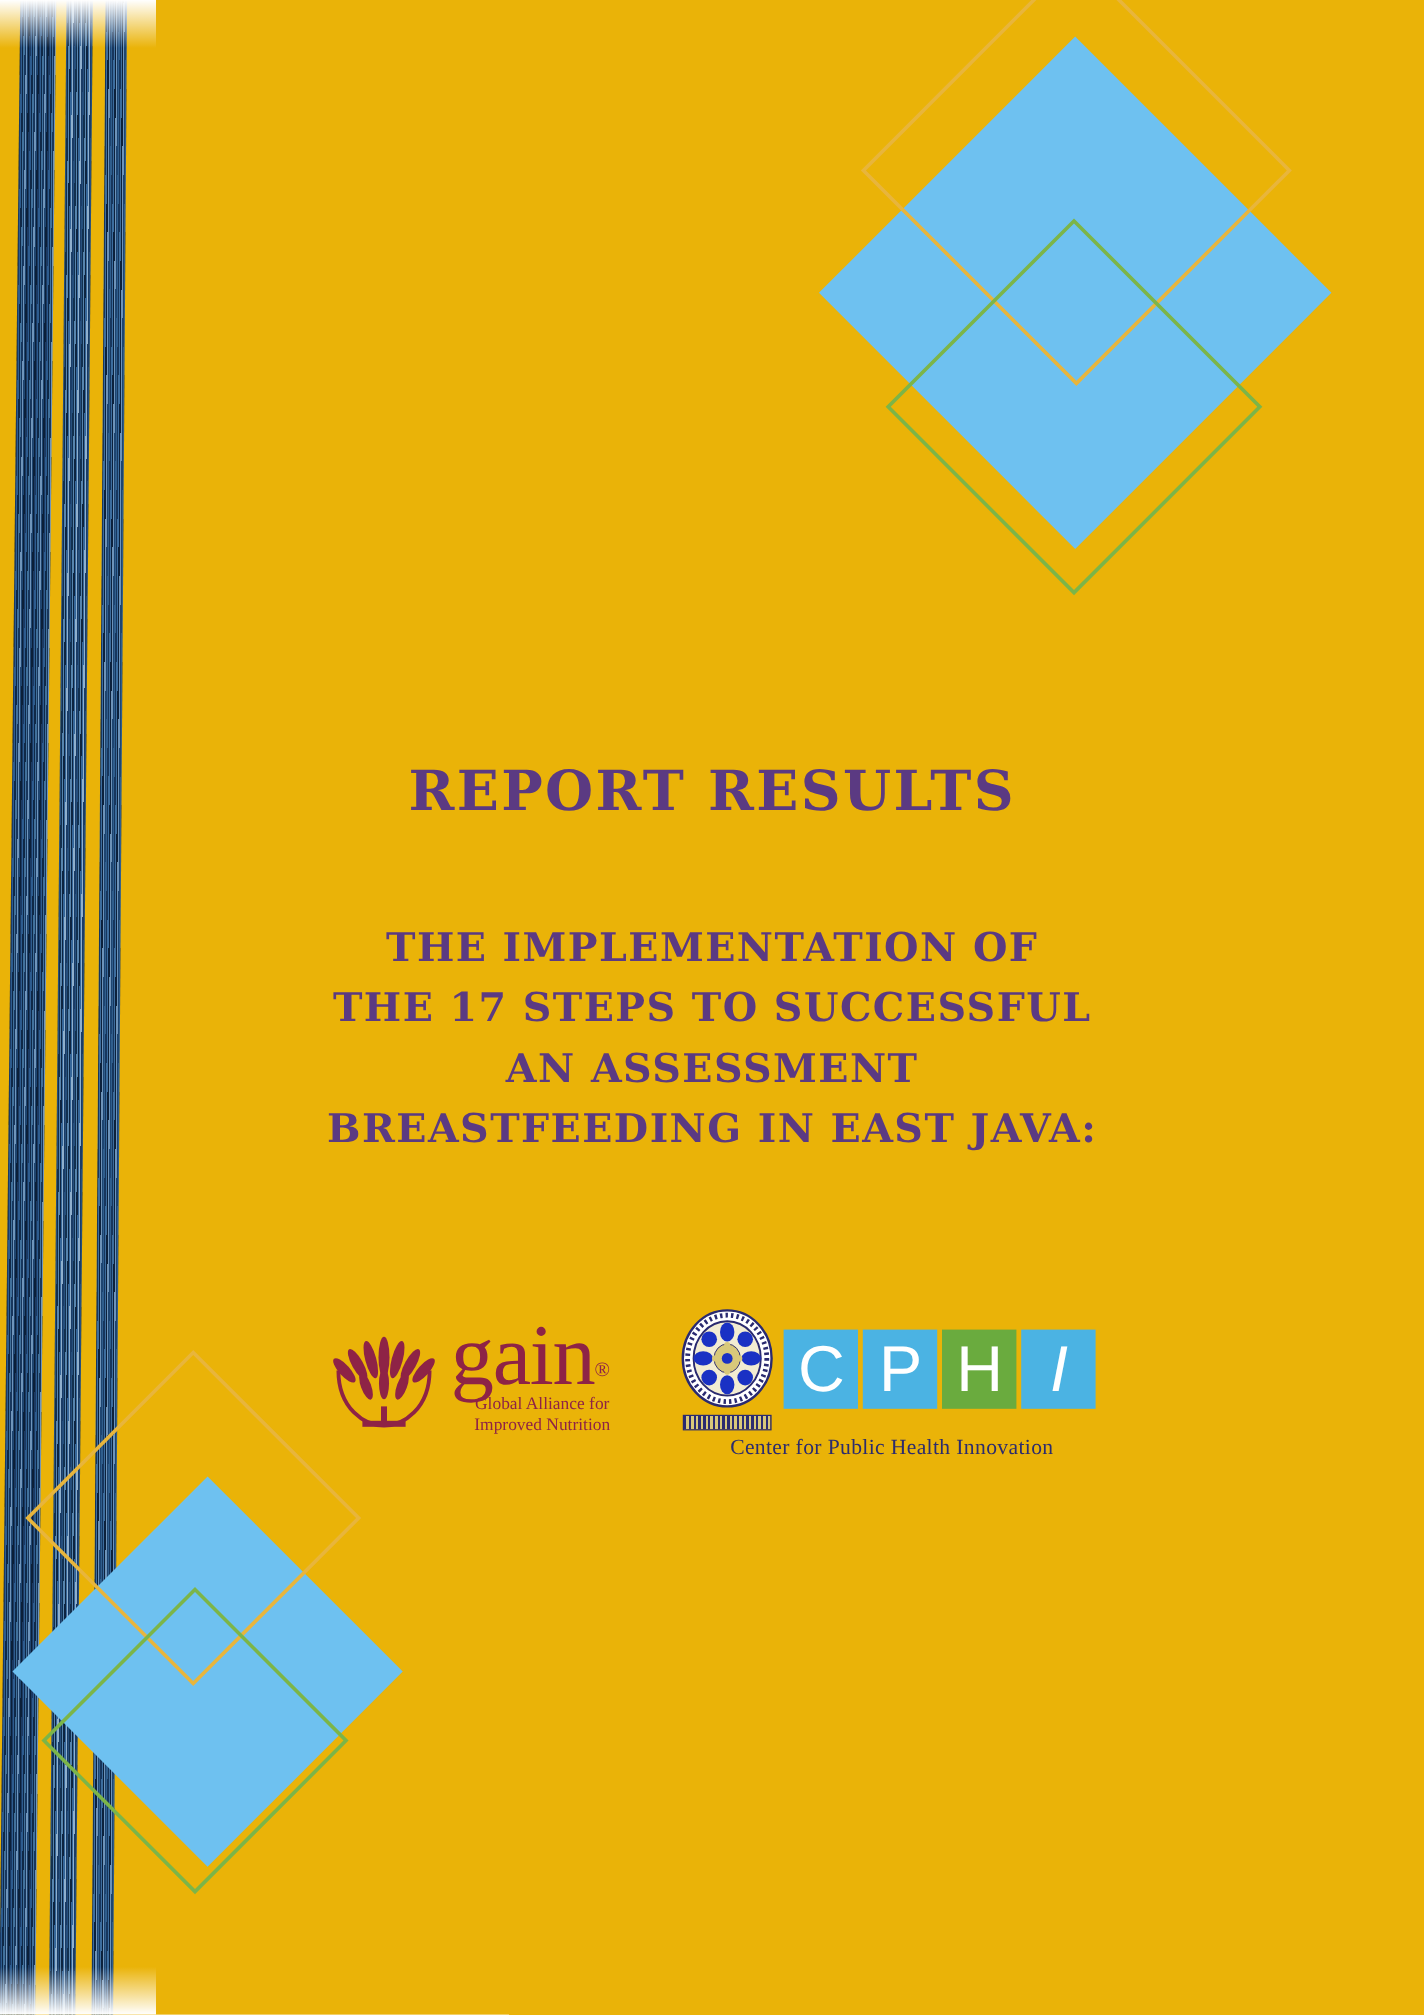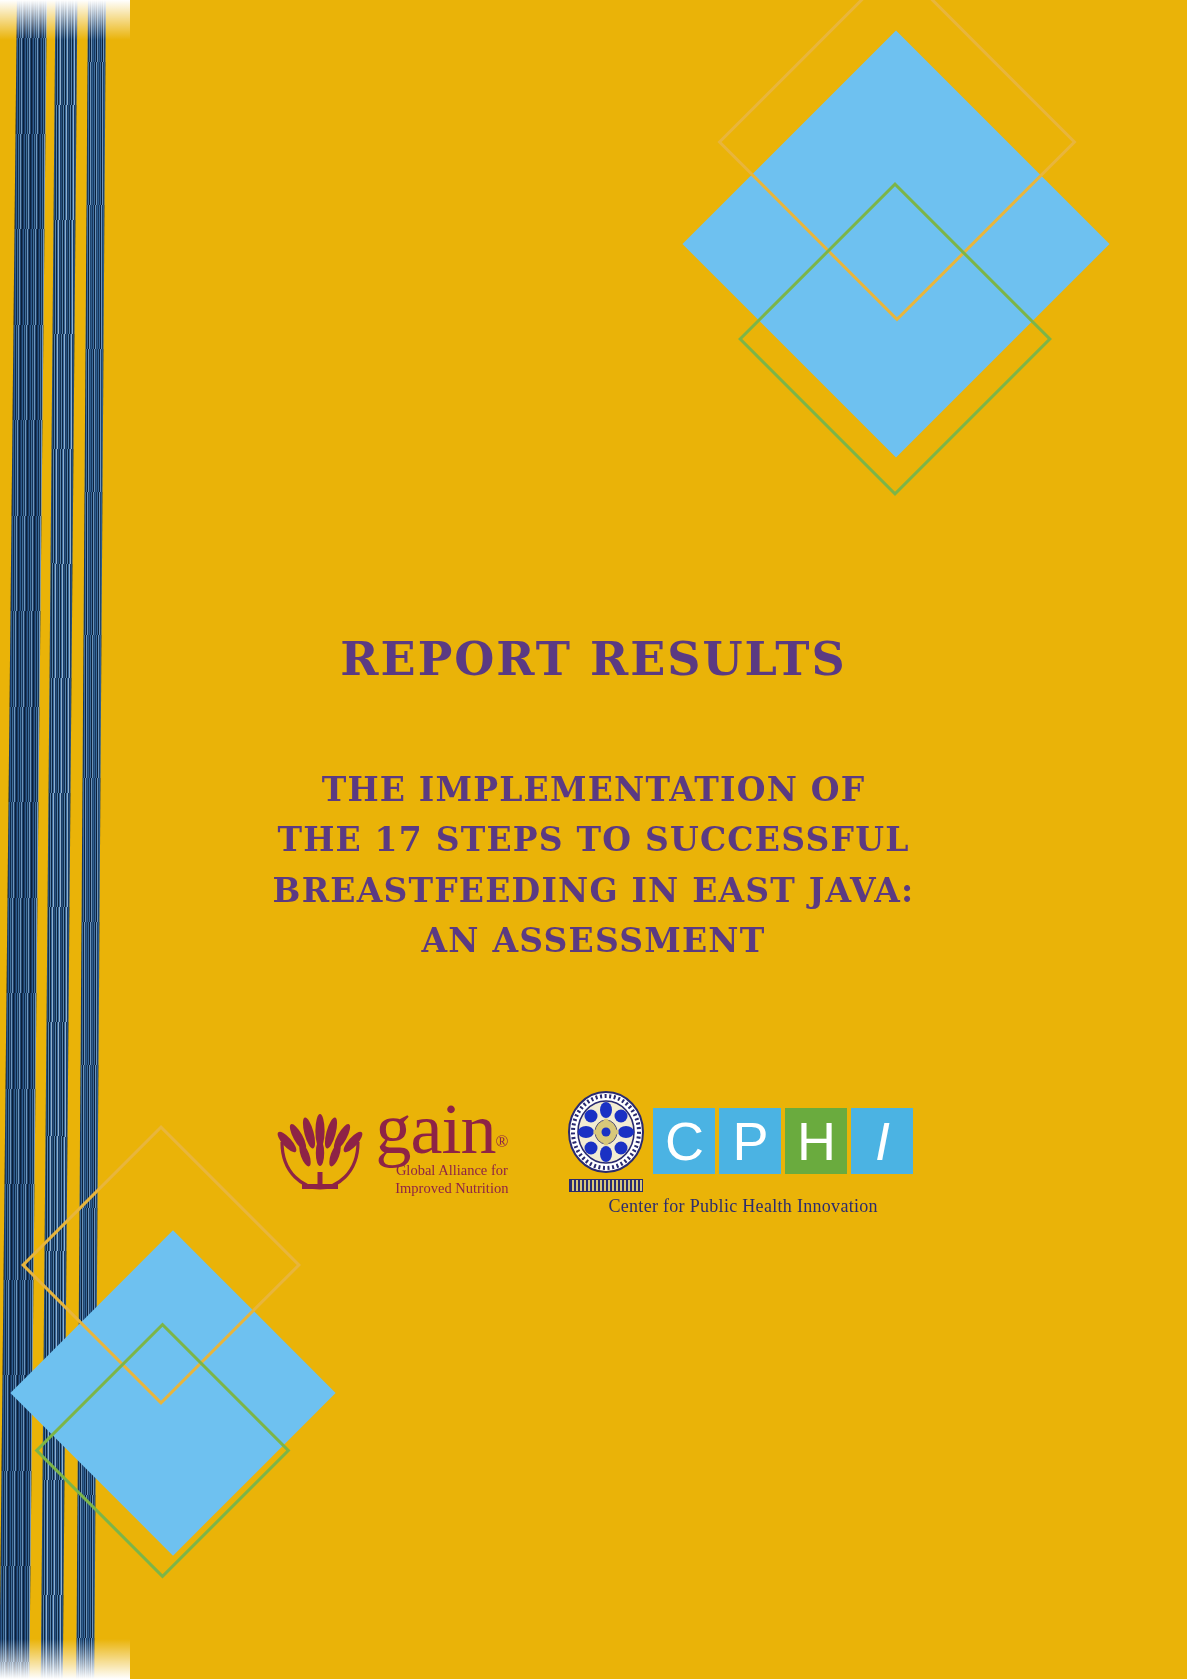--- a/index.html
+++ b/index.html
@@ -282,22 +282,22 @@
     <div class="deco dia-fill bl-blue" style="background:#6ec1f0;"></div>
     <div class="deco dia-line bl-gold"></div>
     <div class="deco dia-line bl-green"></div>
   </div>
 
   <div class="title-block">
     <h1 class="report-results">REPORT RESULTS</h1>
     <h2 class="subtitle">
       <span>THE IMPLEMENTATION OF</span>
       <span>THE 17 STEPS TO SUCCESSFUL</span>
+      <span>AN ASSESSMENT</span>
       <span>BREASTFEEDING IN EAST JAVA:</span>
-      <span>AN ASSESSMENT</span>
     </h2>
   </div>
 
   <div class="logo-row">
 
     <div class="gain-logo">
       <span>
         <svg width="92" height="96" viewBox="0 0 92 96">
           <g fill="#8e2346" stroke="#8e2346">
 

